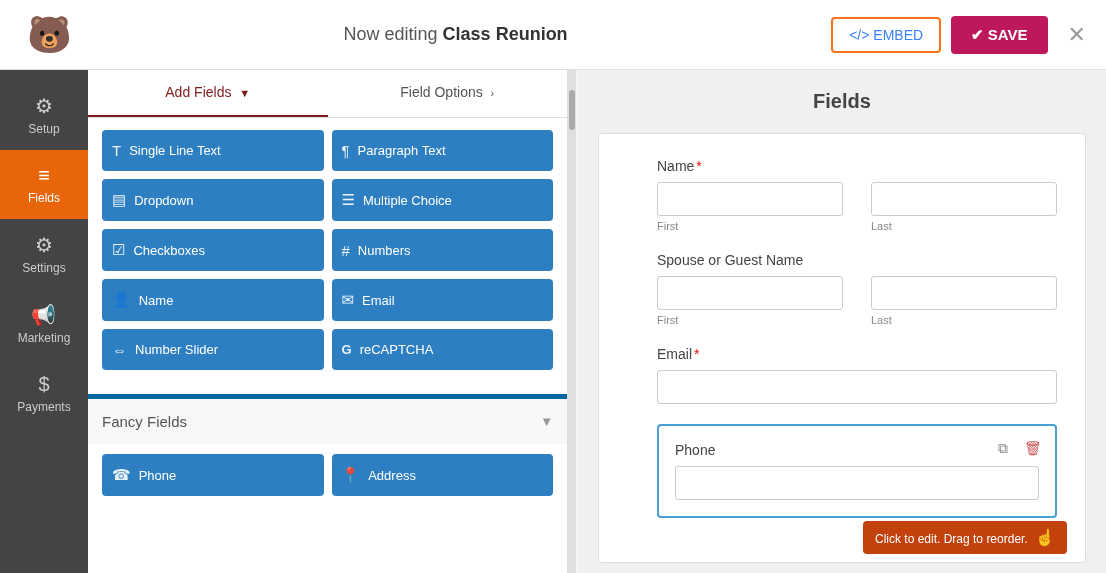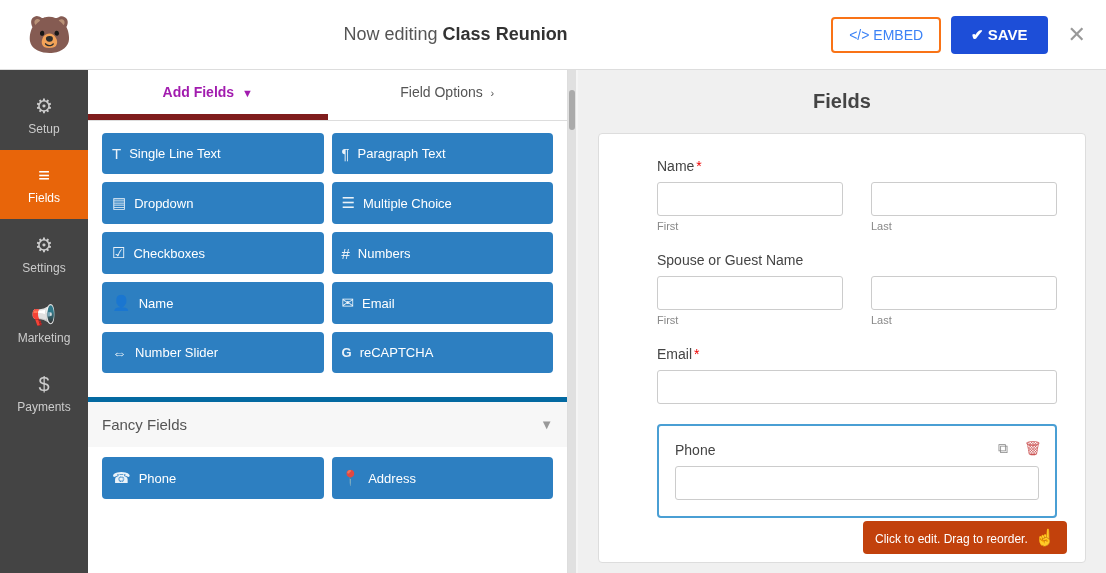--- a/index.html
+++ b/index.html
@@ -53,21 +53,21 @@
       color: #3b82f6;
       padding: 8px 16px;
       border-radius: 4px;
       cursor: pointer;
       font-size: 14px;
       display: flex;
       align-items: center;
       gap: 6px;
     }
     .btn-save {
-      background: #1d4ed8;
+      background: #be185d;
       border: none;
       color: #fff;
       padding: 10px 20px;
       border-radius: 4px;
       cursor: pointer;
       font-size: 15px;
       font-weight: bold;
       display: flex;
       align-items: center;
       gap: 6px;
@@ -136,23 +136,22 @@
     .panel-tab {
       flex: 1;
       padding: 14px 10px;
       text-align: center;
       cursor: pointer;
       font-size: 14px;
       color: #555;
       border-bottom: 3px solid transparent;
     }
     .panel-tab.active {
-      color: #a21caf;
-      border-bottom: 6px solid #7f1d1d;
-      font-weight: bold;
+      color: #7f1d1d;
+      border-bottom: 2px solid #7f1d1d;
     }
     .panel-tab .chevron {
       margin-left: 4px;
       font-size: 11px;
     }
     .panel-content {
       padding: 12px 14px;
     }
     .field-grid {
       display: grid;

